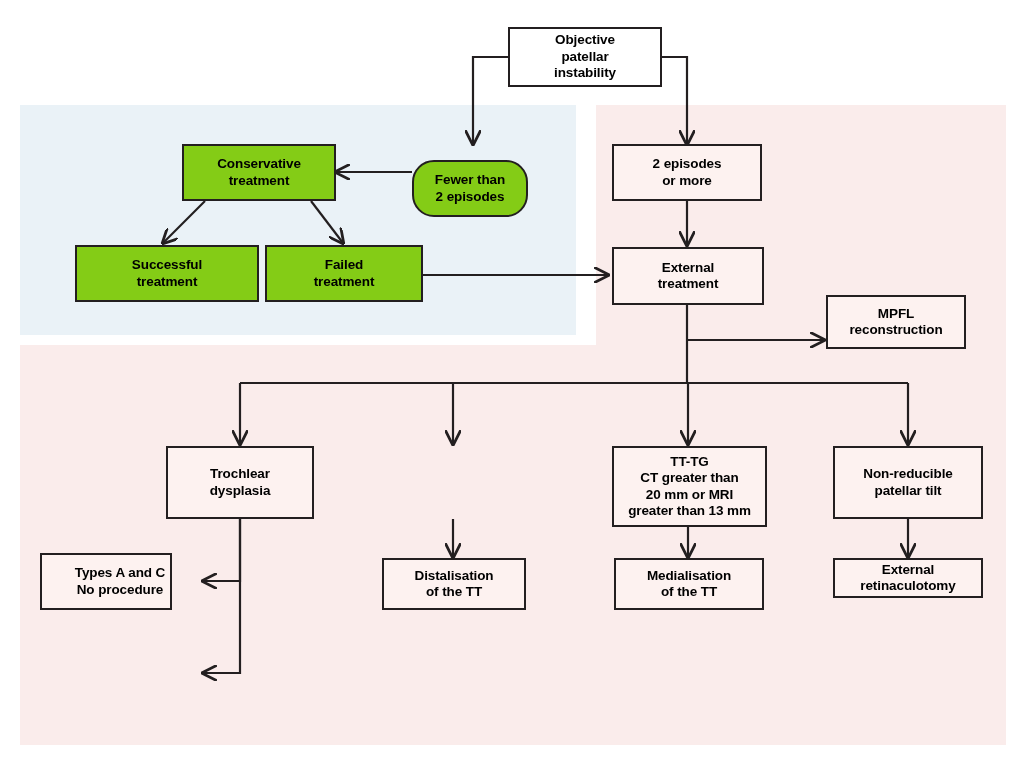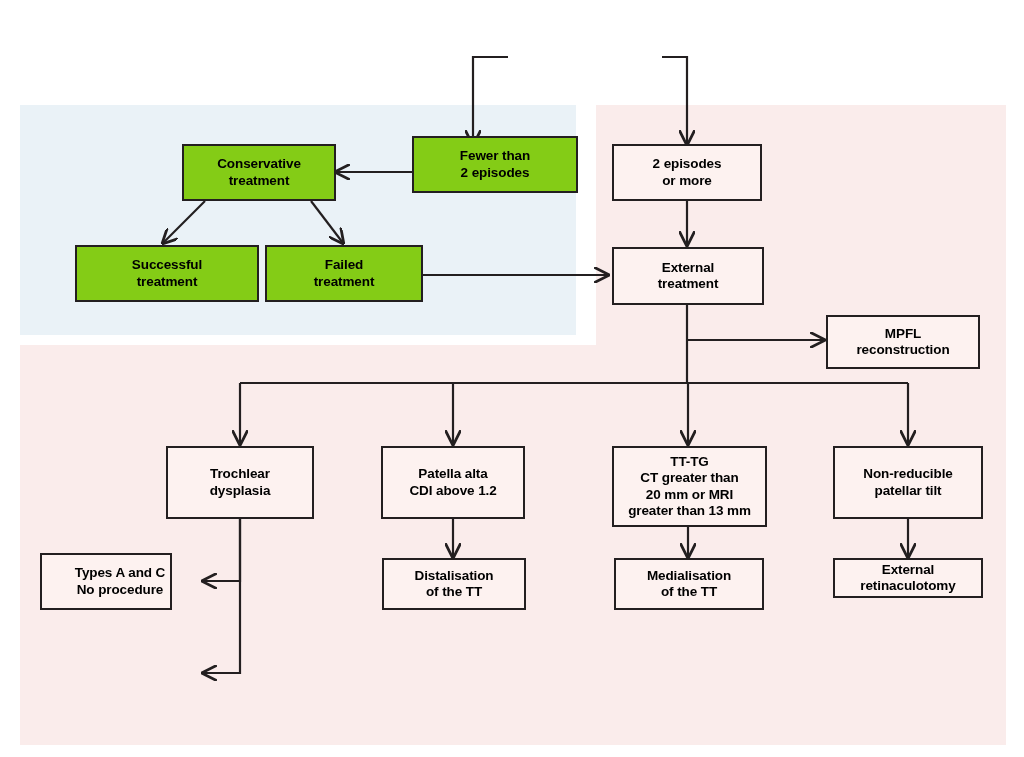--- a/index.html
+++ b/index.html
@@ -84,22 +84,27 @@
       <path d="M 908 519 L 908 557"></path>
     </g>
     <g fill="none" stroke="#231f20" stroke-width="2.2">
 
       <path d="M 687 305 L 687 383"></path>
 
       <path d="M 240 383 L 908 383"></path>
     </g>
   </svg>
 
+  <div class="node white" style="left:508px;top:27px;width:154px;height:60px;">
+    <span>Objective
+patellar
+instability</span>
+  </div>
 
-  <div class="node blue" style="left:412px;top:136px;width:166px;height:57px;">
+  <div class="node blue" style="left:412px;top:160px;width:116px;height:57px;border-radius:22px;">
     <span>Fewer than
 2 episodes</span>
   </div>
 
   <div class="node blue" style="left:182px;top:144px;width:154px;height:57px;">
     <span>Conservative
 treatment</span>
   </div>
 
   <div class="node blue" style="left:75px;top:245px;width:184px;height:57px;">
@@ -115,34 +120,30 @@
   <div class="node pink" style="left:612px;top:144px;width:150px;height:57px;">
     <span>2 episodes
 or more</span>
   </div>
 
   <div class="node pink" style="left:612px;top:247px;width:152px;height:58px;">
     <span>External
 treatment</span>
   </div>
 
-  <div class="node pink" style="left:826px;top:315px;width:154px;height:54px;">
+  <div class="node pink" style="left:826px;top:295px;width:140px;height:54px;">
     <span>MPFL
 reconstruction</span>
   </div>
 
   <div class="node pink" style="left:166px;top:446px;width:148px;height:73px;">
     <span>Trochlear
 dysplasia</span>
   </div>
 
-  <div class="node pink" style="left:381px;top:446px;width:144px;height:73px;">
-    <span>Patella alta
-CDI above 1.2</span>
-  </div>
 
   <div class="node pink" style="left:612px;top:446px;width:155px;height:81px;">
     <span>TT-TG
 CT greater than
 20 mm or MRI
 greater than 13 mm</span>
   </div>
 
   <div class="node pink" style="left:833px;top:446px;width:150px;height:73px;">
     <span>Non-reducible

